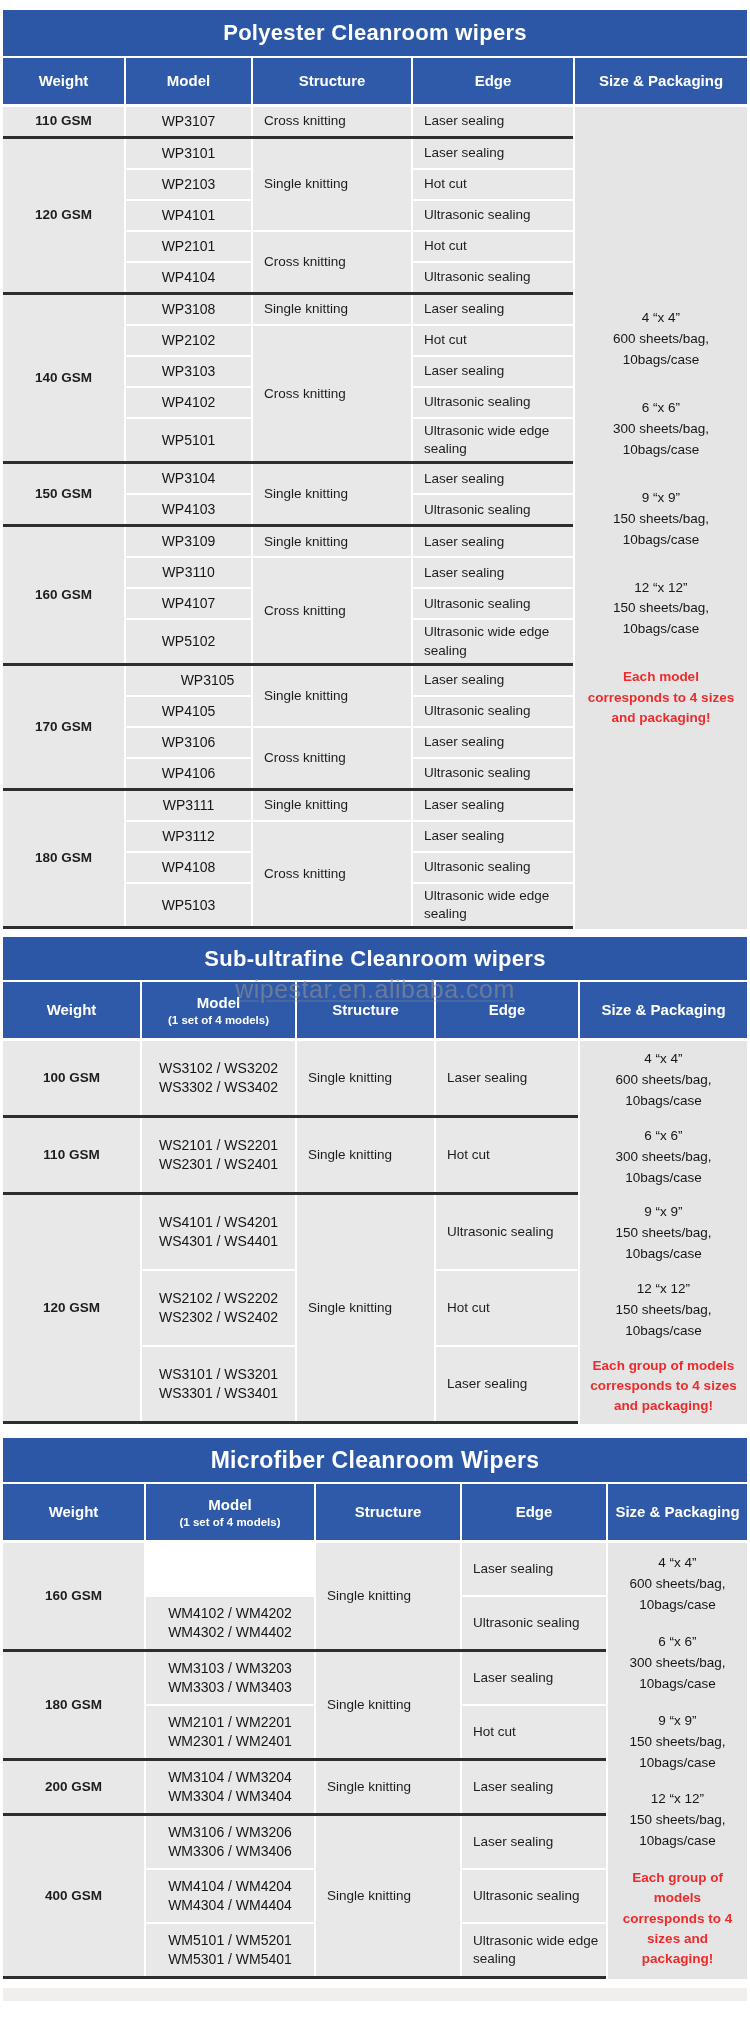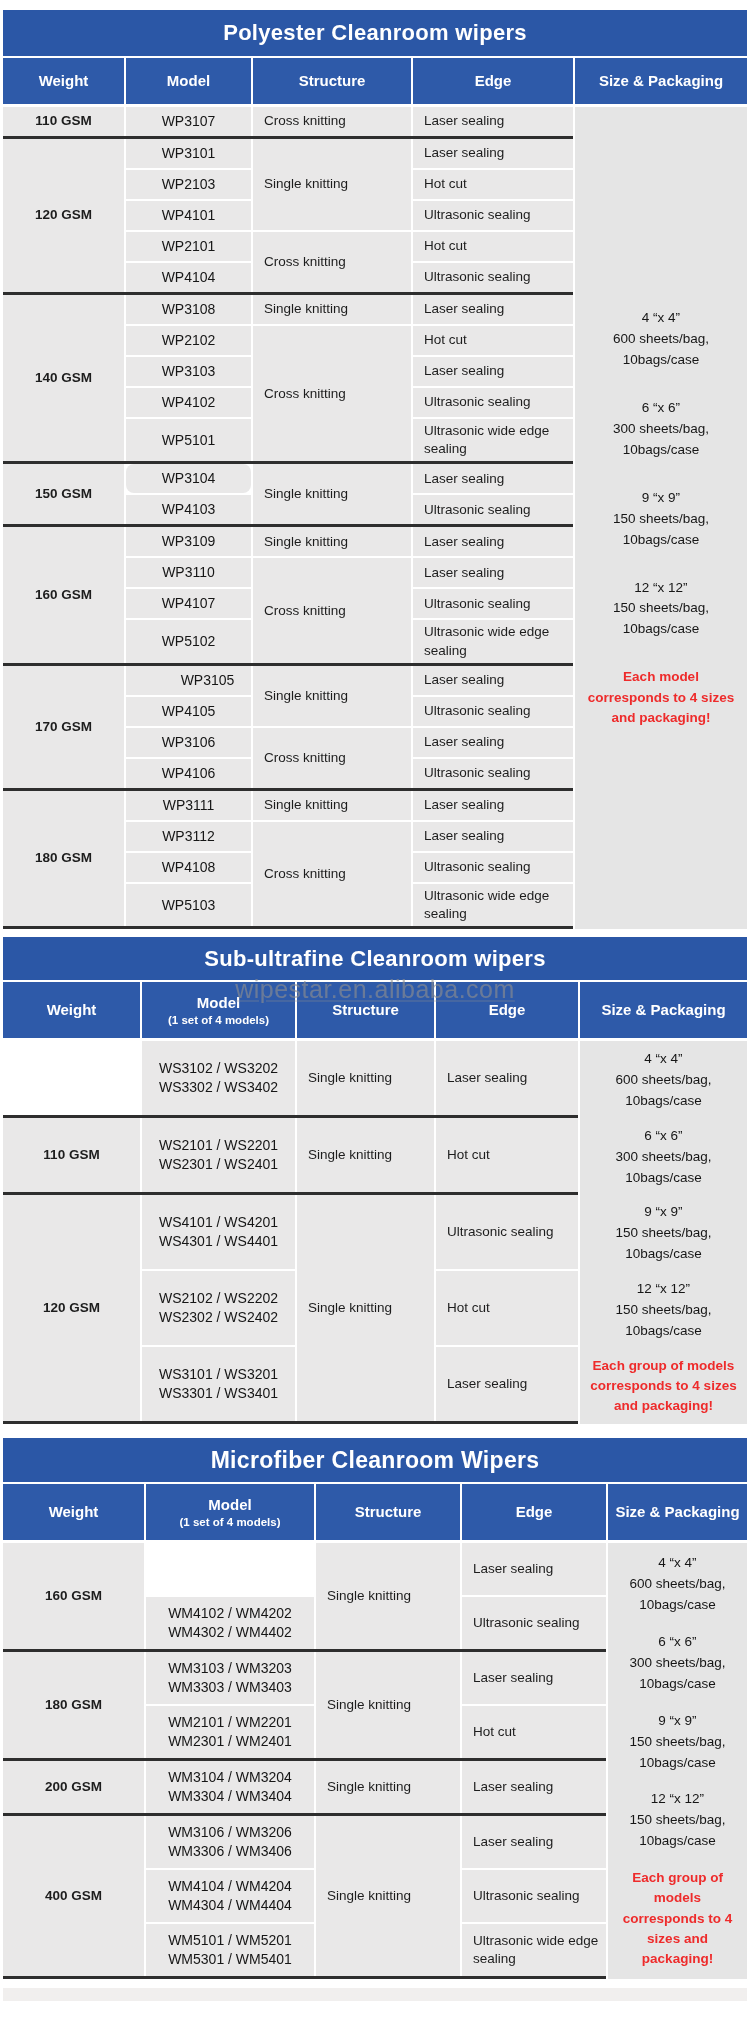--- a/index.html
+++ b/index.html
@@ -163,21 +163,21 @@
             <div class="cell model" style="grid-area: 3 / 2;">WP3103</div>
             <div class="cell edge" style="grid-area: 3 / 4;">Laser sealing</div>
             <div class="cell model" style="grid-area: 4 / 2;">WP4102</div>
             <div class="cell edge" style="grid-area: 4 / 4;">Ultrasonic sealing</div>
             <div class="cell model" style="grid-area: 5 / 2;">WP5101</div>
             <div class="cell edge" style="grid-area: 5 / 4;">Ultrasonic wide edge sealing</div>
           </div>
           <div class="group">
             <div class="cell weight" style="grid-area: 1 / 1 / span 2;">150 GSM</div>
             <div class="cell structure" style="grid-area: 1 / 3 / span 2;">Single knitting</div>
-            <div class="cell model" style="grid-area: 1 / 2; border-radius: 8px;">WP3104</div>
+            <div class="cell model" style="grid-area: 1 / 2;">WP3104</div>
             <div class="cell edge" style="grid-area: 1 / 4;">Laser sealing</div>
             <div class="cell model" style="grid-area: 2 / 2;">WP4103</div>
             <div class="cell edge" style="grid-area: 2 / 4;">Ultrasonic sealing</div>
           </div>
           <div class="group">
             <div class="cell weight" style="grid-area: 1 / 1 / span 4;">160 GSM</div>
             <div class="cell structure" style="grid-area: 1 / 3 / span 1;">Single knitting</div>
             <div class="cell model" style="grid-area: 1 / 2;">WP3109</div>
             <div class="cell edge" style="grid-area: 1 / 4;">Laser sealing</div>
             <div class="cell structure" style="grid-area: 2 / 3 / span 3;">Cross knitting</div>
@@ -242,20 +242,21 @@
         <span>Model</span>
         <span class="sub">(1 set of 4 models)</span>
       </div>
       <div class="th">Structure</div>
       <div class="th">Edge</div>
       <div class="th">Size &amp; Packaging</div>
     </div>
     <div class="tbody">
       <div class="tbody-left">
           <div class="group">
+            <div class="cell weight" style="grid-area: 1 / 1 / span 1;">100 GSM</div>
             <div class="cell structure" style="grid-area: 1 / 3 / span 1;">Single knitting</div>
             <div class="cell model" style="grid-area: 1 / 2;">WS3102 / WS3202
 WS3302 / WS3402</div>
             <div class="cell edge" style="grid-area: 1 / 4;">Laser sealing</div>
           </div>
           <div class="group">
             <div class="cell weight" style="grid-area: 1 / 1 / span 1;">110 GSM</div>
             <div class="cell structure" style="grid-area: 1 / 3 / span 1;">Single knitting</div>
             <div class="cell model" style="grid-area: 1 / 2;">WS2101 / WS2201
 WS2301 / WS2401</div>

